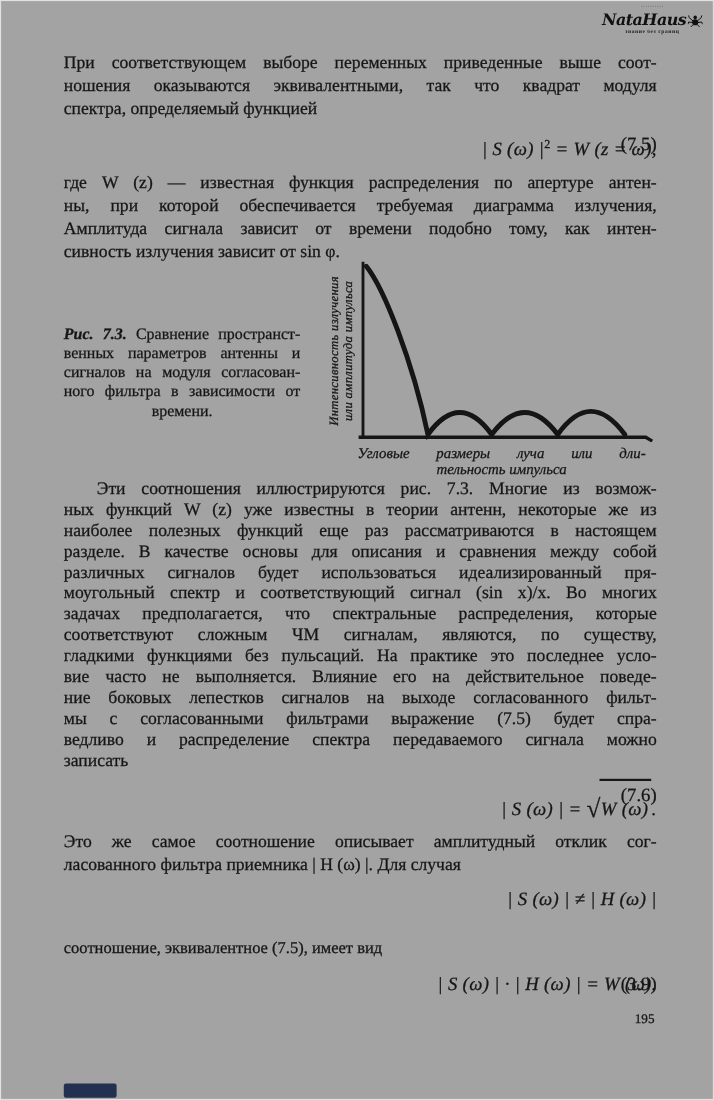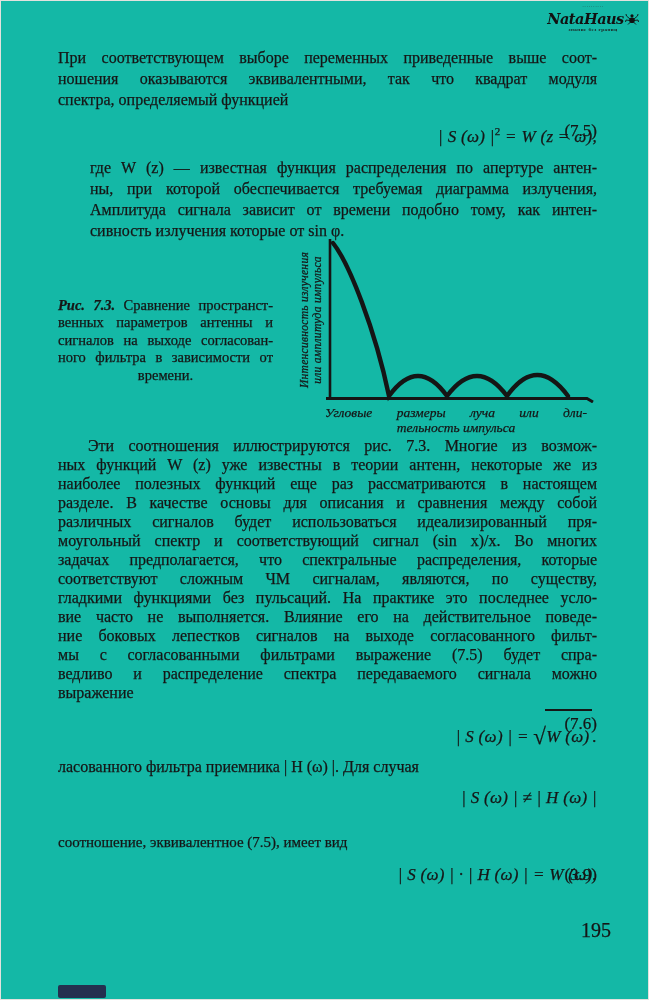--- a/index.html
+++ b/index.html
@@ -1,31 +1,31 @@
 <!DOCTYPE html>
 <html><head>
 <meta charset="utf-8">
 <style>
   html,body{margin:0;padding:0;background:#ffffff;}
   .page{
     position:relative;width:649px;height:1000px;box-sizing:border-box;
-    background:#14b8a6;border:1px solid #e2e2de;
+    background:#a3a3a3;border:1px solid #e2e2de;
     padding:0 51px 0 57px;
     font-family:"Liberation Serif", serif;
     color:#161616;-webkit-text-stroke:0.25px #161616;
     overflow:hidden;
   }
   
   .line{text-align:justify;text-align-last:justify;white-space:nowrap;}
   .para .line:last-child{text-align-last:left;}
   .p1,.p2,.p4{font-size:16px;line-height:21px;}
   .p3{font-size:16px;line-height:19px;}
   .p3 .line:first-child{text-indent:30px;}
   .p1{margin-top:46px;}
-  .p2{margin-top:8px;margin-left:32px;}
+  .p2{margin-top:8px;}
   .p4{margin-top:4px;}
   .p5{margin-top:22px;font-size:15px;line-height:21px;}
   
   .formula-row{position:relative;text-align:right;font-size:17px;line-height:24px;}
   .fr75{margin-top:9px;}
   .fr76{margin-top:7px;line-height:30px;}
   .frneq{margin-top:9px;}
   .fr77{margin-top:10px;}
   .formula{font-style:italic;letter-spacing:0.3px;}
   .formula sup{font-size:11px;font-style:normal;}
@@ -50,21 +50,21 @@
   .x-label .line{text-align:justify;text-align-last:justify;}
   .x-label .line:last-child{text-align-last:center;}
   
   .logo{position:absolute;top:3px;right:8px;width:94px;text-align:center;-webkit-text-stroke:0;}
   .logo-micro{font-size:5px;line-height:6px;color:#2a2a2a;letter-spacing:0.5px;white-space:nowrap;overflow:hidden;}
   .logo-micro.bottom{font-weight:700;color:#1c1c1c;}
   .logo-row{display:flex;align-items:center;justify-content:center;gap:1px;}
   .logo-name{font-family:"DejaVu Serif", serif;font-style:italic;font-weight:700;font-size:14.5px;letter-spacing:-0.5px;color:#111;}
   .logo-spider{display:inline-block;width:14px;height:14px;}
   
-  .page-number{position:absolute;right:37px;top:918px;font-size:20px;}
+  .page-number{position:absolute;right:53px;top:918px;font-size:12px;}
   .footer-stamp{position:absolute;left:57px;bottom:1px;width:48px;height:13px;background:#24304f;border-radius:2px;}
 </style>
 </head>
 <body>
 
 <div class="page">
 
   <div class="logo">
     <div class="logo-micro top">··········</div>
     <div class="logo-row">
@@ -95,29 +95,29 @@
 
   <div class="formula-row fr75">
     <span class="formula"><span>| S (ω) |</span><sup>2</sup><span> = W (z = ω),</span></span>
     <span class="eqnum">(7.5)</span>
   </div>
 
   <div class="para p2">
       <div class="line">где W (z) — известная функция распределения по апертуре антен-</div>
       <div class="line">ны, при которой обеспечивается требуемая диаграмма излучения,</div>
       <div class="line">Амплитуда сигнала зависит от времени подобно тому, как интен-</div>
-      <div class="line">сивность излучения которые от sin φ.</div>
+      <div class="line">сивность излучения зависит от sin φ.</div>
     </div>
 
   <div class="figure-row">
     <div class="caption">
       <div class="cap-line"><span class="cap-intro">Рис. 7.3.</span> <span>Сравнение пространст-</span></div>
       <div class="cap-lines">
           <div class="line">венных параметров антенны и</div>
-          <div class="line">сигналов на выходе согласован-</div>
+          <div class="line">сигналов на модуля согласован-</div>
           <div class="line">ного фильтра в зависимости от</div>
           <div class="line">времени.</div>
         </div>
     </div>
     <div class="plot">
       <div class="y-label">
           <div class="line">Интенсивность излучения</div>
           <div class="line">или амплитуда импульса</div>
         </div>
       <svg width="272" height="166" viewBox="0 0 272 166">
@@ -145,29 +145,30 @@
       <div class="line">разделе. В качестве основы для описания и сравнения между собой</div>
       <div class="line">различных сигналов будет использоваться идеализированный пря-</div>
       <div class="line">моугольный спектр и соответствующий сигнал (sin x)/x. Во многих</div>
       <div class="line">задачах предполагается, что спектральные распределения, которые</div>
       <div class="line">соответствуют сложным ЧМ сигналам, являются, по существу,</div>
       <div class="line">гладкими функциями без пульсаций. На практике это последнее усло-</div>
       <div class="line">вие часто не выполняется. Влияние его на действительное поведе-</div>
       <div class="line">ние боковых лепестков сигналов на выходе согласованного фильт-</div>
       <div class="line">мы с согласованными фильтрами выражение (7.5) будет спра-</div>
       <div class="line">ведливо и распределение спектра передаваемого сигнала можно</div>
-      <div class="line">выражение</div>
+      <div class="line">записать</div>
     </div>
 
   <div class="formula-row fr76">
     <span class="formula"><span>| S (ω) | = </span><span class="sqrt-sign">√</span><span class="radicand">W (ω)</span><span>.</span></span>
     <span class="eqnum">(7.6)</span>
   </div>
 
   <div class="para p4">
+      <div class="line">Это же самое соотношение описывает амплитудный отклик сог-</div>
       <div class="line">ласованного фильтра приемника | H (ω) |. Для случая</div>
     </div>
 
   <div class="formula-row frneq">
     <span class="formula">| S (ω) | ≠ | H (ω) |</span>
   </div>
 
   <div class="para p5">
     <div class="line">соотношение, эквивалентное (7.5), имеет вид</div>
   </div>

